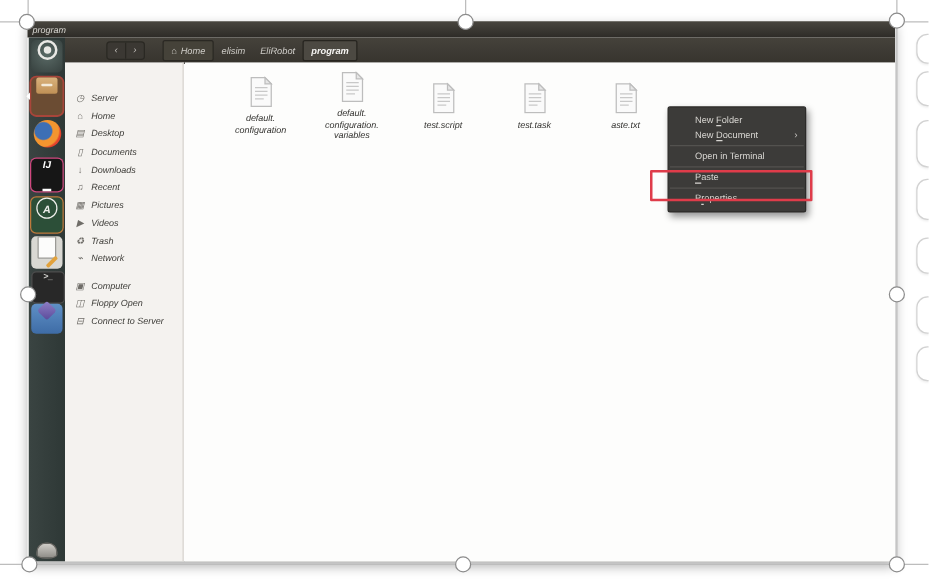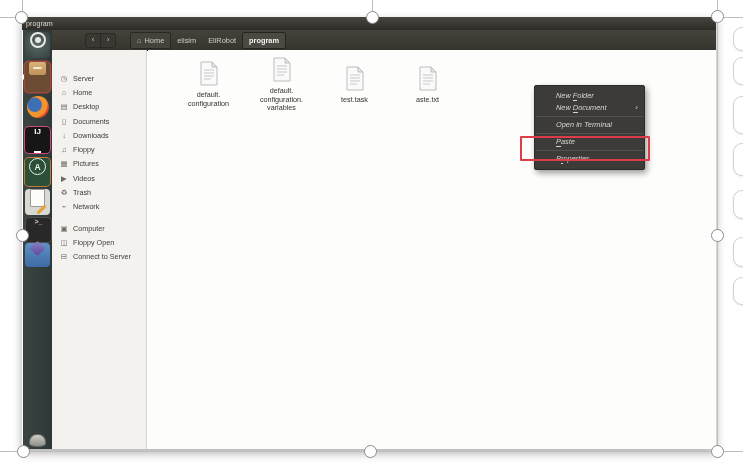--- a/index.html
+++ b/index.html
@@ -1,21 +1,21 @@
 <!DOCTYPE html>
 <html><head>
 <meta charset="utf-8">
 <style>
   html,body{margin:0;padding:0;background:#fff;}
   .canvas{position:relative;width:743px;height:467px;background:#fff;overflow:hidden;
           font-family:"Liberation Sans",sans-serif;-webkit-font-smoothing:antialiased;}
 
   
   .screenshot{position:absolute;left:22px;top:17px;width:694px;height:432px;
-              box-shadow:0 4px 9px rgba(0,0,0,.33);background:#fdfdfc;z-index:10;}
+              box-shadow:0 4px 9px rgba(0,0,0,.33);background:#fdfdfc;z-index:10;font-style:italic;}
 
   .titlebar{position:absolute;left:0;top:0;width:100%;height:13px;
             background:linear-gradient(180deg,#49463f,#2d2b27);
             color:#d9d7d2;font-size:7.2px;line-height:13px;}
   .titlebar span{padding-left:4px;}
 
   .toolbar{position:absolute;left:30px;top:13px;width:664px;height:20px;
            background:linear-gradient(180deg,#45423b,#37342e);
            border-bottom:1px solid #211f1b;display:flex;align-items:center;}
   .navpill{margin-left:33px;display:flex;height:13px;border:1px solid #2a2823;border-radius:3px;
@@ -162,21 +162,21 @@
           <div class="side-item">
             <span class="side-icon">▯</span>
             <span>Documents</span>
           </div>
           <div class="side-item">
             <span class="side-icon">↓</span>
             <span>Downloads</span>
           </div>
           <div class="side-item">
             <span class="side-icon">♫</span>
-            <span>Floppy</span>
+            <span>Recent</span>
           </div>
           <div class="side-item">
             <span class="side-icon">▦</span>
             <span>Pictures</span>
           </div>
           <div class="side-item">
             <span class="side-icon">▶</span>
             <span>Videos</span>
           </div>
           <div class="side-item">
@@ -244,20 +244,35 @@
               <path d="M2 1 h11 l5 5 v18 h-16 z" fill="#fafafa" stroke="#bdbdbd"></path>
               <path d="M13 1 l5 5 h-5 z" fill="#e6e6e6" stroke="#bdbdbd"></path>
               <g stroke="#c8c8c8" stroke-width="1">
                 <line x1="5" y1="9" x2="15" y2="9"></line>
                 <line x1="5" y1="12" x2="15" y2="12"></line>
                 <line x1="5" y1="15" x2="15" y2="15"></line>
                 <line x1="5" y1="18" x2="12" y2="18"></line>
               </g>
             </svg>
             <div class="file-label">
+              <div>test.script</div>
+            </div>
+          </div>
+          <div class="file-item">
+            <svg width="20" height="25" viewBox="0 0 20 25">
+              <path d="M2 1 h11 l5 5 v18 h-16 z" fill="#fafafa" stroke="#bdbdbd"></path>
+              <path d="M13 1 l5 5 h-5 z" fill="#e6e6e6" stroke="#bdbdbd"></path>
+              <g stroke="#c8c8c8" stroke-width="1">
+                <line x1="5" y1="9" x2="15" y2="9"></line>
+                <line x1="5" y1="12" x2="15" y2="12"></line>
+                <line x1="5" y1="15" x2="15" y2="15"></line>
+                <line x1="5" y1="18" x2="12" y2="18"></line>
+              </g>
+            </svg>
+            <div class="file-label">
               <div>test.task</div>
             </div>
           </div>
           <div class="file-item">
             <svg width="20" height="25" viewBox="0 0 20 25">
               <path d="M2 1 h11 l5 5 v18 h-16 z" fill="#fafafa" stroke="#bdbdbd"></path>
               <path d="M13 1 l5 5 h-5 z" fill="#e6e6e6" stroke="#bdbdbd"></path>
               <g stroke="#c8c8c8" stroke-width="1">
                 <line x1="5" y1="9" x2="15" y2="9"></line>
                 <line x1="5" y1="12" x2="15" y2="12"></line>
@@ -267,21 +282,21 @@
             </svg>
             <div class="file-label">
               <div>aste.txt</div>
             </div>
           </div>
         </div>
     </div>
 
   </div>
 
-  <div class="ctx-menu" id="ctxmenu" style="background: rgb(60, 59, 57); font-style: italic;">
+  <div class="ctx-menu" id="ctxmenu" style="background: rgb(60, 59, 57);">
       <div class="menu-item">New <span class="mn">F</span>older</div>
       <div class="menu-item">New <span class="mn">D</span>ocument<span class="menu-arrow">›</span></div>
       <div class="menu-sep"></div>
       <div class="menu-item">Open in Terminal</div>
       <div class="menu-sep"></div>
       <div class="menu-item"><span class="mn">P</span>aste</div>
       <div class="menu-sep"></div>
       <div class="menu-item">P<span class="mn">r</span>operties</div>
     </div>
 

